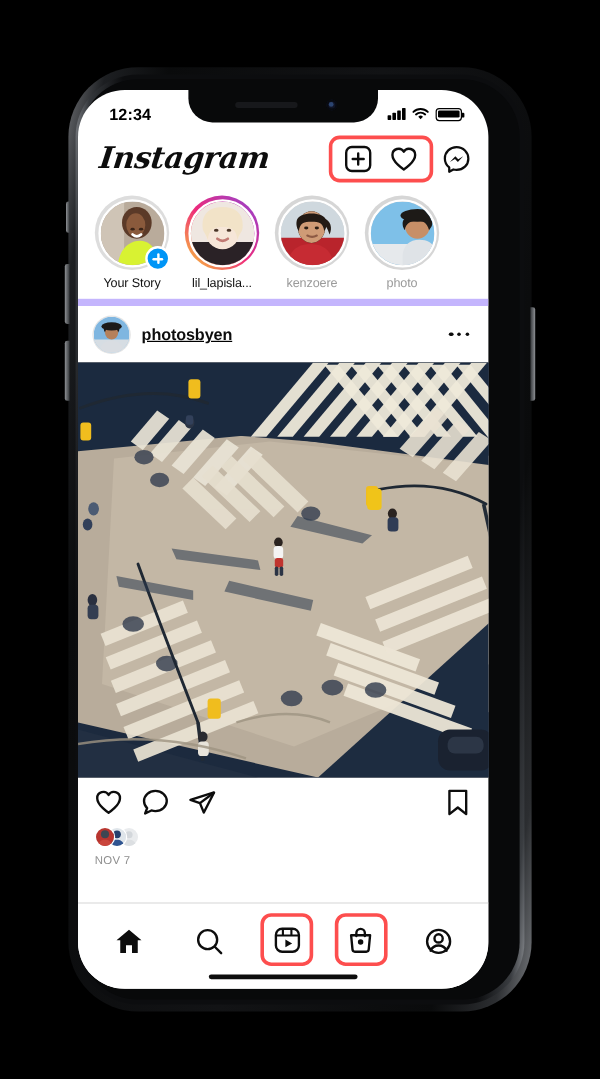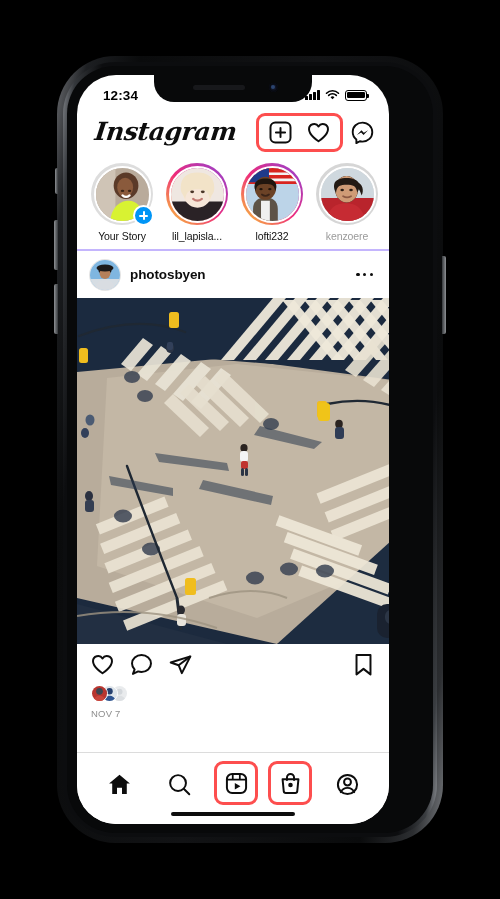--- a/index.html
+++ b/index.html
@@ -32,22 +32,22 @@
     border-radius:2px 0 0 2px; background:linear-gradient(90deg,#8e9195,#35383b); }
   .btn-volup{ position:absolute; left:-3px; top:164px; width:4px; height:50px;
     border-radius:2px 0 0 2px; background:linear-gradient(90deg,#8e9195,#35383b); }
   .btn-voldn{ position:absolute; left:-3px; top:228px; width:4px; height:50px;
     border-radius:2px 0 0 2px; background:linear-gradient(90deg,#8e9195,#35383b); }
   .btn-power{ position:absolute; right:-3px; top:200px; width:4px; height:78px;
     border-radius:0 2px 2px 0; background:linear-gradient(270deg,#8e9195,#35383b); }
 
   
   .screen{
-    position:absolute; left:77px; top:75px;
-    width:312px; height:749px;
+    position:absolute; left:65px; top:75px;
+    width:342px; height:749px;
     border-radius:39px; overflow:hidden;
     background:#fff;
   }
   .notch{
     position:absolute; left:50%; transform:translateX(-50%); top:0;
     width:158px; height:27px; background:#08090a;
     border-radius:0 0 20px 20px; z-index:40;
   }
   .notch .speaker{
     position:absolute; left:39px; top:10px; width:52px; height:5px;
@@ -96,21 +96,21 @@
   .hl-box{
     border:3.6px solid #fd4e4e; border-radius:9px;
     display:flex; align-items:center; gap:13px;
     padding:4px 9px; margin-right:7px;
   }
   .ic{ width:25px; height:25px; display:block; }
 
   
   .stories{
     display:flex; gap:13px; padding:8px 0 7px 14px;
-    border-bottom:2px solid #c4b5fd; overflow:hidden;
+    border-bottom:6px solid #c4b5fd; overflow:hidden;
   }
   .story{ width:62px; flex:0 0 62px; text-align:center; }
   .ring{
     width:62px; height:62px; border-radius:50%; position:relative;
     padding:2.5px;
     background:linear-gradient(45deg,#f9ce34 0%,#ee2a7b 48%,#a93dbd 85%,#6228d7 100%);
   }
   .ring.gray{ background:#d6d6d6; }
   .ring.plain{ background:#ddd; }
   .ring .inner{
@@ -130,21 +130,21 @@
   .plus-badge::before{ width:9px; height:2px; }
   .plus-badge::after{ width:2px; height:9px; }
   .story-name{
     font-size:10.5px; color:#111; margin-top:5px;
     white-space:nowrap; overflow:hidden; text-overflow:clip;
     letter-spacing:-.1px;
   }
   .story-name.viewed{ color:#9a9a9a; }
 
   
-  .post-head{ height:47px; display:flex; align-items:center; padding:0 13px; gap:10px; }
+  .post-head{ height:47px; display:flex; align-items:center; padding:0 13px; gap:10px;text-decoration:underline; }
   .post-av{ width:30px; height:30px; border-radius:50%; overflow:hidden; position:relative;
     box-shadow:0 0 0 1px #e4e4e4; }
   .post-user{ font-size:13.5px; font-weight:700; color:#0d0d0d; flex:1; letter-spacing:-.1px; }
   .dots{ display:flex; gap:3.2px; padding-right:3px; }
   .dots i{ width:3.4px; height:3.4px; border-radius:50%; background:#0d0d0d; display:block; }
 
   
   .photo{ position:relative; width:346px; height:346px; overflow:hidden; background:#0e1828; }
   .photo svg{ display:block; width:100%; height:100%; }
 
@@ -267,40 +267,20 @@
               <path d="M11 22c0-12 8-17 19-17s19 5 19 17c0 8-3 6-5 14-1-10-6-12-14-12s-13 2-14 12c-2-8-5-6-5-14z" fill="#f2e3c8"></path>
               <ellipse cx="24" cy="27" rx="2.2" ry="1.5" fill="#4a3628"></ellipse>
               <ellipse cx="36" cy="27" rx="2.2" ry="1.5" fill="#4a3628"></ellipse>
               <path d="M25 35q5 4 10 0" stroke="#c27b74" stroke-width="2.4" fill="none" stroke-linecap="round"></path>
             </svg>
           </div>
         </div>
         <div class="story-name">lil_lapisla...</div>
       </div>
 
-      <div class="story">
-        <div class="ring">
-          <div class="inner">
-            <svg class="av" viewBox="0 0 60 60">
-              <rect width="60" height="60" fill="#bcd4e8"></rect>
-              <path d="M0 0h60v18H0z" fill="#d8241f"></path>
-              <path d="M0 5h60v3H0zM0 12h60v3H0z" fill="#f2f2f2"></path>
-              <path d="M0 0h26v16H0z" fill="#1f3a8a"></path>
-              <path d="M8 46c0-9 7-13 14-13s14 4 14 13v14H8z" fill="#5d5347"></path>
-              <path d="M17 37h10v23H17z" fill="#f0f0f0"></path>
-              <ellipse cx="22" cy="23" rx="12" ry="13" fill="#6b4226"></ellipse>
-              <path d="M10 18c3-8 21-8 24 0 1 4 0 6-1 8-1-7-4-8-11-8s-10 1-11 8c-1-2-2-4-1-8z" fill="#20160f"></path>
-              <ellipse cx="17" cy="24" rx="1.9" ry="1.3" fill="#20140c"></ellipse>
-              <ellipse cx="27" cy="24" rx="1.9" ry="1.3" fill="#20140c"></ellipse>
-              <path d="M18 30q4 3 8 0" stroke="#3a2418" stroke-width="2" fill="none" stroke-linecap="round"></path>
-            </svg>
-          </div>
-        </div>
-        <div class="story-name">lofti232</div>
-      </div>
 
       <div class="story">
         <div class="ring gray">
           <div class="inner">
             <svg class="av" viewBox="0 0 60 60">
               <rect width="60" height="60" fill="#cfd8de"></rect>
               <path d="M0 34h60v26H0z" fill="#b9242c"></path>
               <path d="M6 60c2-14 10-20 22-20s20 6 22 20z" fill="#c62b33"></path>
               <ellipse cx="29" cy="24" rx="13" ry="15" fill="#c99madd"></ellipse>
               <ellipse cx="29" cy="24" rx="13" ry="15" fill="#cf9b76"></ellipse>

